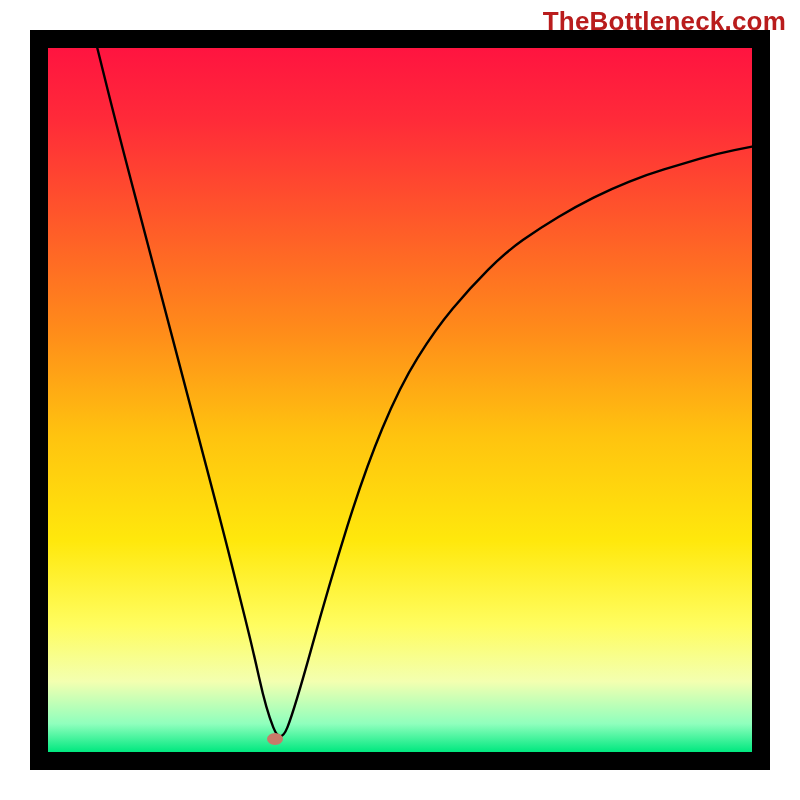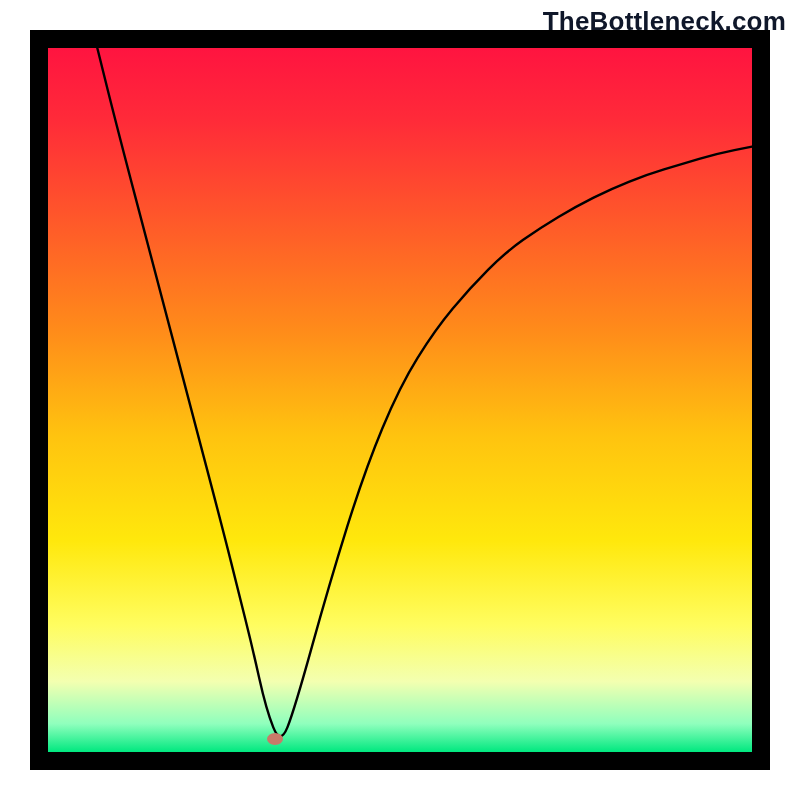--- a/index.html
+++ b/index.html
@@ -1,20 +1,20 @@
 <!DOCTYPE html>
 <html><head>
 <meta charset="utf-8">
 <style>
   html,body{margin:0;padding:0;width:800px;height:800px;background:#fff;overflow:hidden}
   .stage{position:relative;width:800px;height:800px}
   .watermark{
     position:absolute;top:6px;right:14px;
     font:700 26px Arial,Helvetica,sans-serif;
-    color:#0f172a;letter-spacing:0.2px;
+    color:#b91c1c;letter-spacing:0.2px;
   }
   
   .frame{
     position:absolute;left:30px;top:30px;right:30px;bottom:30px;
     background:#000;
   }
   
   .plot{
     position:absolute;left:18px;top:18px;right:18px;bottom:18px;
     

